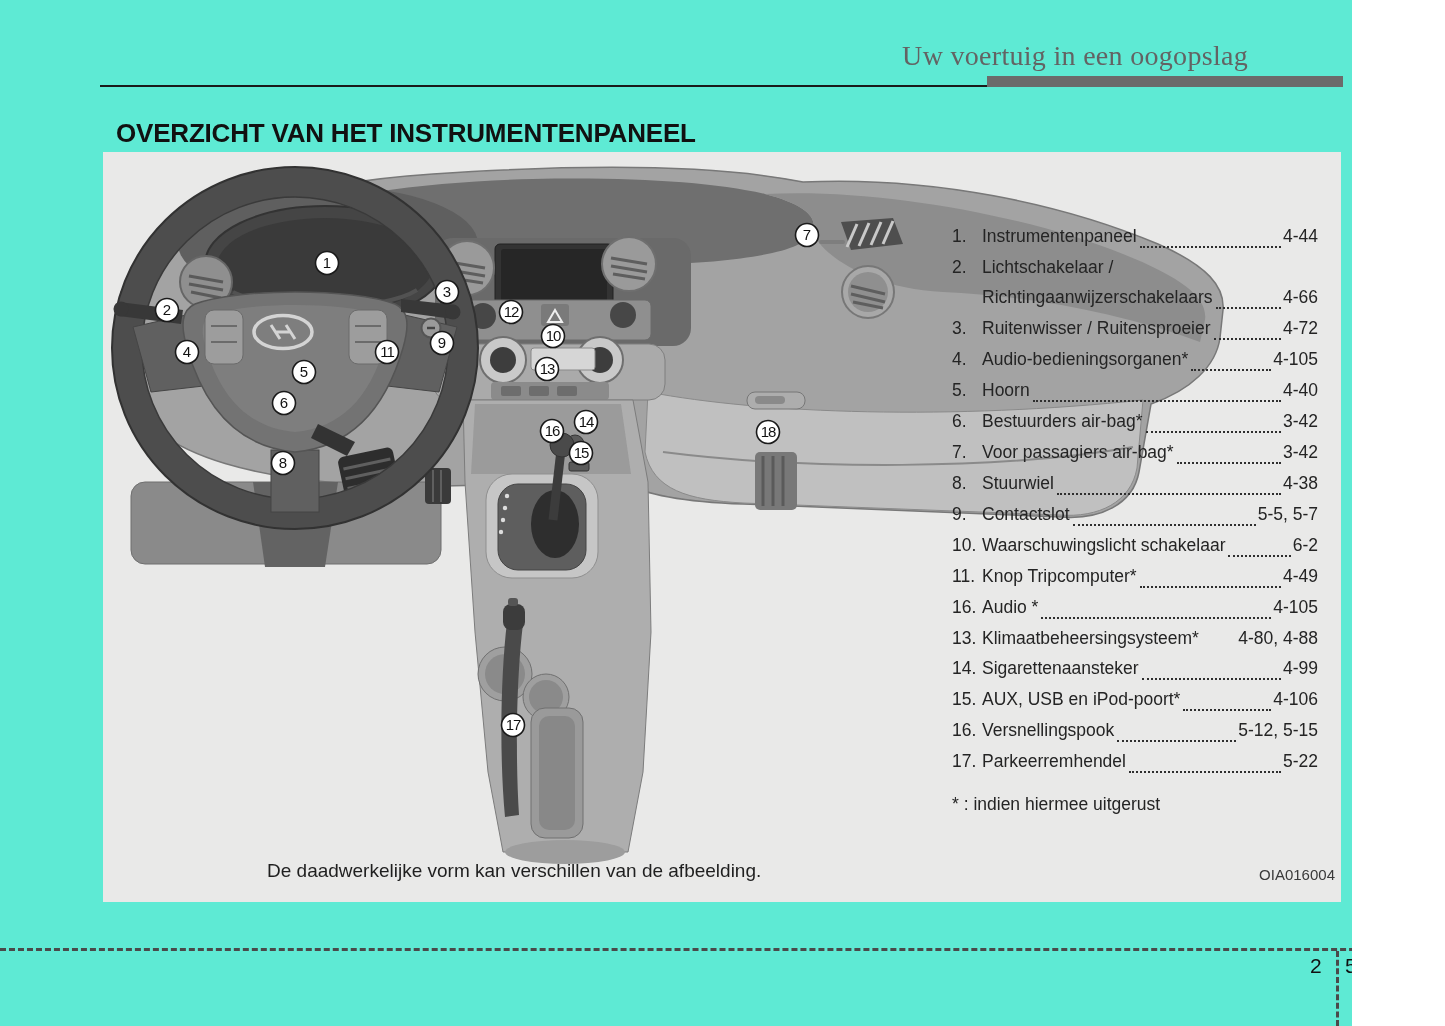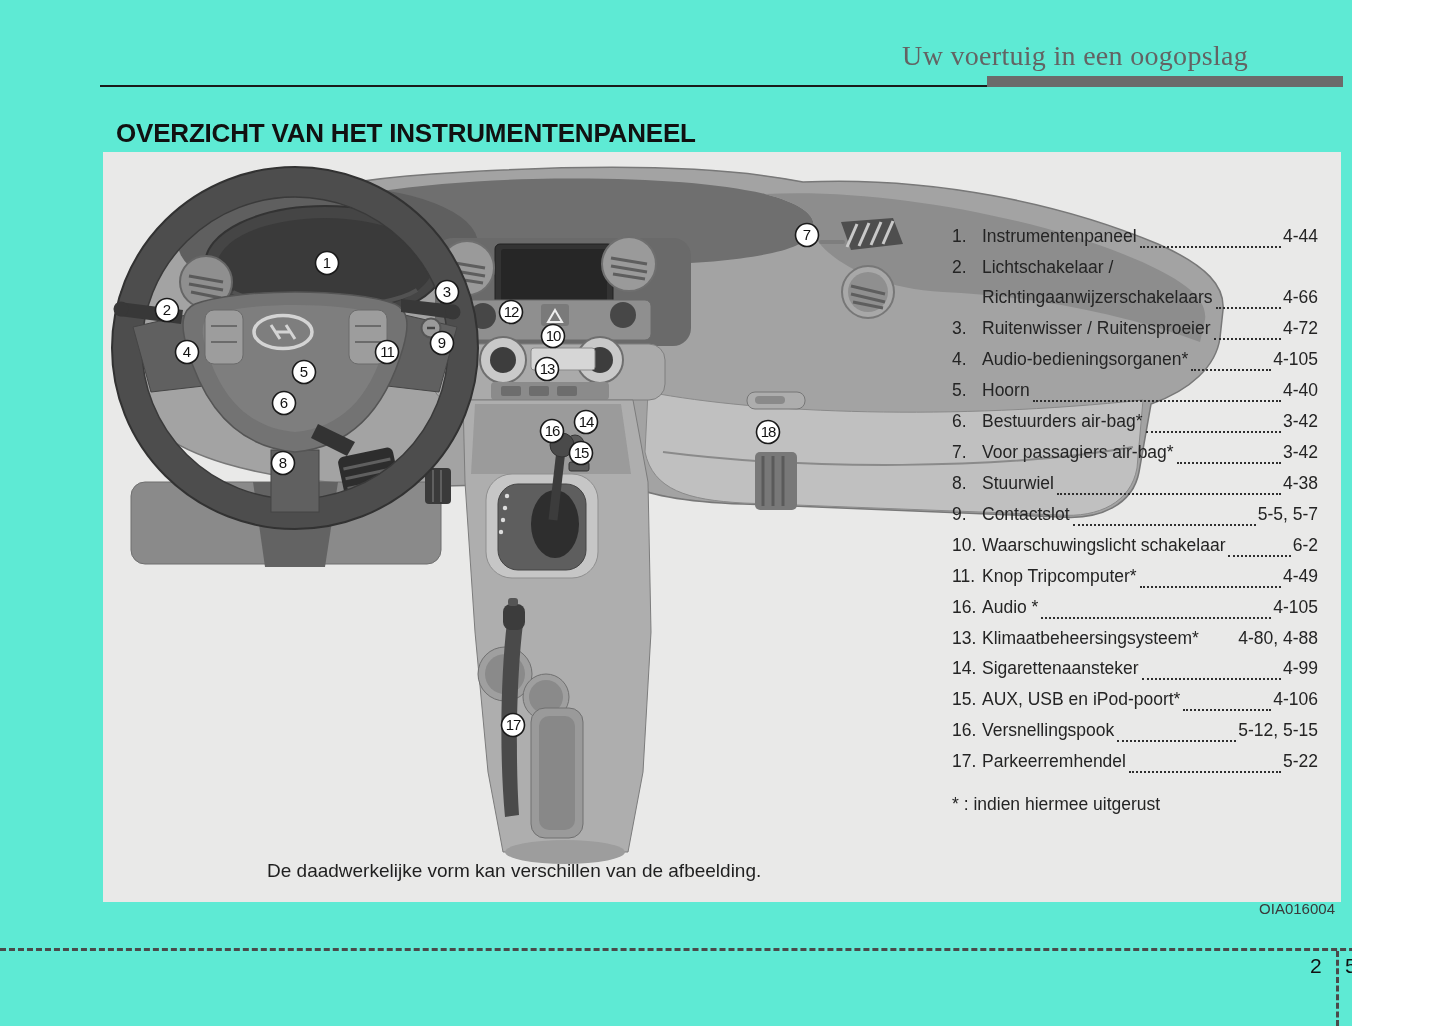--- a/index.html
+++ b/index.html
@@ -18,21 +18,21 @@
   
   .page-heading{
     position:absolute;left:104px;top:106px;margin:12px;
     font-size:26px;font-weight:bold;color:#111;letter-spacing:-0.2px;white-space:nowrap;
   }
   
   .figure-panel{position:absolute;left:103px;top:152px;width:1238px;height:750px;background:#e9e9e8;}
   .figure-panel svg{position:absolute;left:0;top:0;}
   .callout-num{font-family:"Liberation Sans","DejaVu Sans",sans-serif;font-size:15px;fill:#111;}
   .figure-caption{position:absolute;left:164px;top:708px;font-size:19px;color:#1f1f1f;white-space:nowrap;}
-  .figure-code{position:absolute;right:6px;top:748px;font-size:15px;color:#3a3a3a;}
+  .figure-code{position:absolute;right:6px;top:714px;font-size:15px;color:#3a3a3a;}
   
   .toc{position:absolute;left:849px;top:70px;width:366px;font-size:17.5px;line-height:29.8px;color:#242424;}
   .toc-line{display:flex;align-items:baseline;}
   .toc-num{flex:0 0 30px;}
   .toc-label{white-space:nowrap;}
   .toc-wrap{padding-left:30px;}
   .toc-dots{flex:1 1 auto;min-width:8px;border-bottom:2.6px dotted #2e2e2e;margin:0 2px 5px 3px;align-self:stretch;height:24px;}
   .toc-dots.no-dots{border-bottom:none;}
   .toc-page{white-space:nowrap;}
   .toc-footnote{margin-top:12px;}

